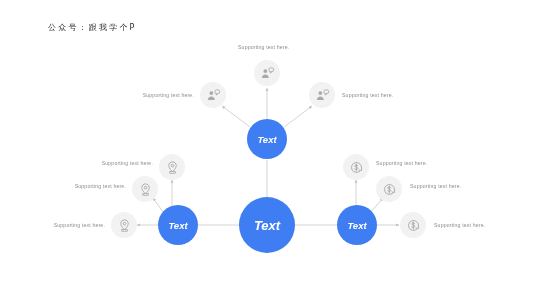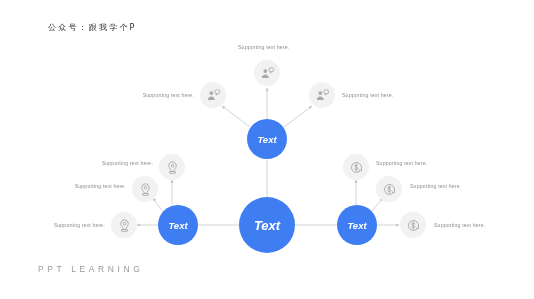--- a/index.html
+++ b/index.html
@@ -206,15 +206,14 @@
       <svg width="15" height="15" viewBox="0 0 24 24" fill="none" stroke="#a9a9ad" stroke-width="1.5" stroke-linecap="round">
         <path d="M20 12a8 8 0 1 0-3 6.2"></path>
         <path d="M20 12.4 L20 17 L16.2 16"></path>
         <path d="M14 9.2c-.5-.9-1.4-1.4-2.4-1.4-1.3 0-2.3.7-2.3 1.8 0 2.4 4.8 1.3 4.8 3.8 0 1.2-1.1 1.9-2.5 1.9-1.1 0-2.1-.5-2.6-1.4"></path>
         <path d="M11.7 6.2 L11.7 17.6"></path>
       </svg>
     </span>
   </div>
   <div class="label" style="left:434px;top:222px;">Supporting text here.</div>
 
-  <div class="footer-text">PPT LEARNING</div>
 
 </div>
 
 </body></html>

